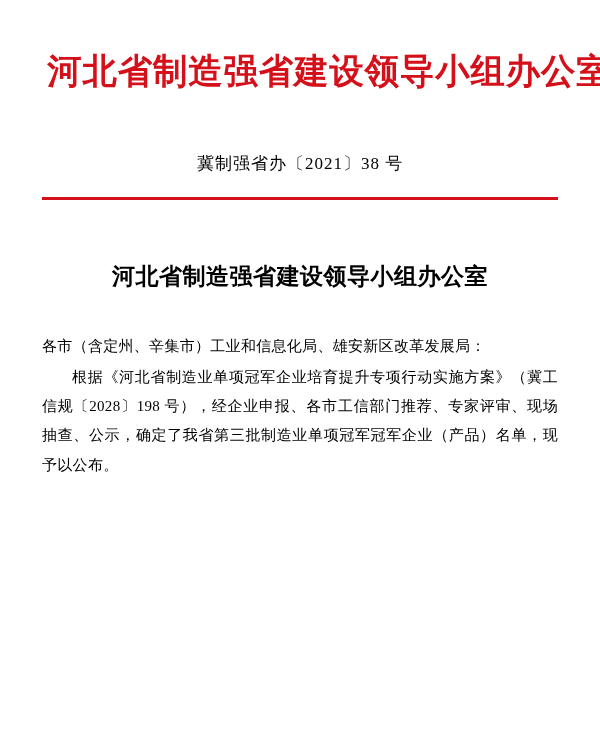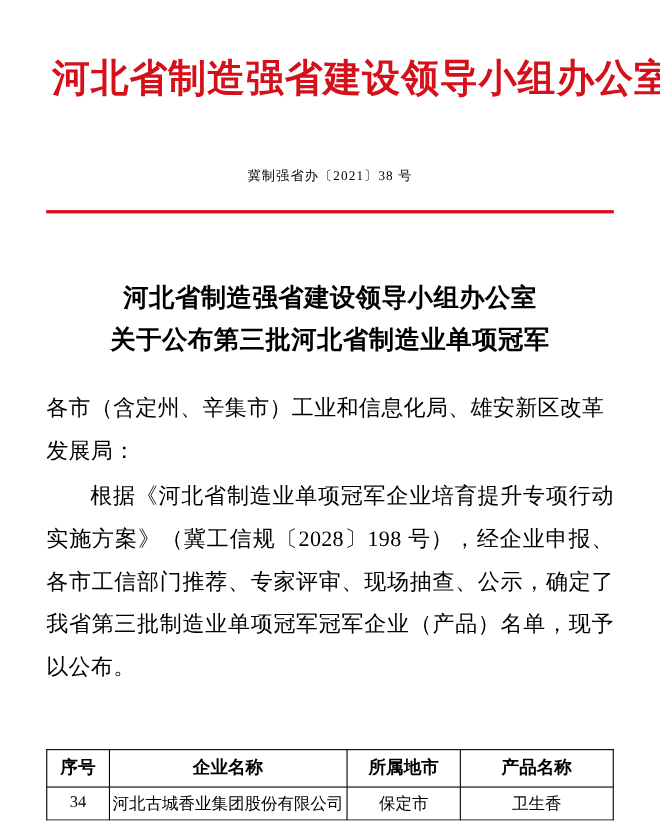--- a/index.html
+++ b/index.html
@@ -34,21 +34,21 @@
     font-weight: bold;
     font-size: 35px;
     letter-spacing: 1px;
     line-height: 1.15;
     white-space: nowrap;
     transform: scaleX(0.98);
   }
 
   .doc-number {
     text-align: center;
-    font-size: 12px;
+    font-size: 17px;
     margin-top: 60px;
     letter-spacing: 1px;
     font-family: "Liberation Serif", "DejaVu Serif", serif;
   }
 
   .red-rule {
     margin-top: 22px;
     height: 2.5px;
     background: #d4101a;
     width: 100%;
@@ -62,22 +62,22 @@
     font-size: 23px;
     line-height: 1.65;
     letter-spacing: 0.5px;
   }
   .title-line {
     display: block;
   }
 
   
   .body-block {
-    margin-top: 24px;
-    font-size: 20px;
+    margin-top: 36px;
+    font-size: 15px;
     line-height: 1.95;
     letter-spacing: 0.3px;
   }
   .salutation {
     text-align: left;
   }
   .para {
     text-indent: 2em;
     text-align: justify;
     margin-top: 2px;
@@ -120,42 +120,21 @@
   <div class="masthead">
     <div class="masthead-title">河北省制造强省建设领导小组办公室文件</div>
   </div>
 
   <div class="doc-number">冀制强省办〔2021〕38 号</div>
 
   <div class="red-rule"></div>
 
   <div class="title-block">
     <span class="title-line">河北省制造强省建设领导小组办公室</span>
-    <span class="title-line">关于公布第三批河北省制造业单项冠军</span>
   </div>
 
   <div class="body-block">
     <div class="salutation">各市（含定州、辛集市）工业和信息化局、雄安新区改革发展局：</div>
     <div class="para">根据《河北省制造业单项冠军企业培育提升专项行动实施方案》（冀工信规〔2028〕198 号），经企业申报、各市工信部门推荐、专家评审、现场抽查、公示，确定了我省第三批制造业单项冠军冠军企业（产品）名单，现予以公布。</div>
   </div>
 
-  <div class="table-wrap">
-    <table class="list">
-      <thead>
-        <tr>
-          <th class="col-no">序号</th>
-          <th class="col-name">企业名称</th>
-          <th class="col-city">所属地市</th>
-          <th class="col-product">产品名称</th>
-        </tr>
-      </thead>
-      <tbody>
-        <tr>
-          <td>34</td>
-          <td>河北古城香业集团股份有限公司</td>
-          <td>保定市</td>
-          <td>卫生香</td>
-        </tr>
-      </tbody>
-    </table>
-  </div>
 
 </div>
 
 </body></html>

